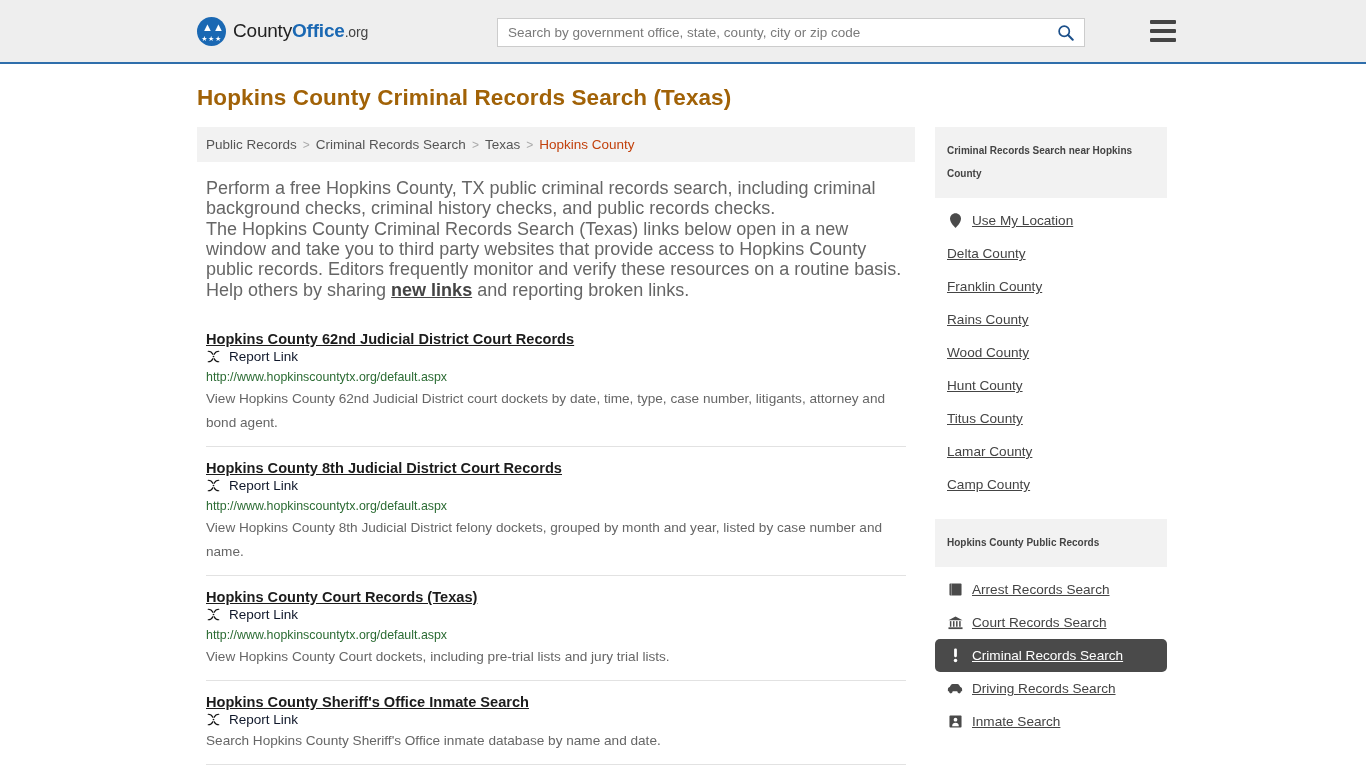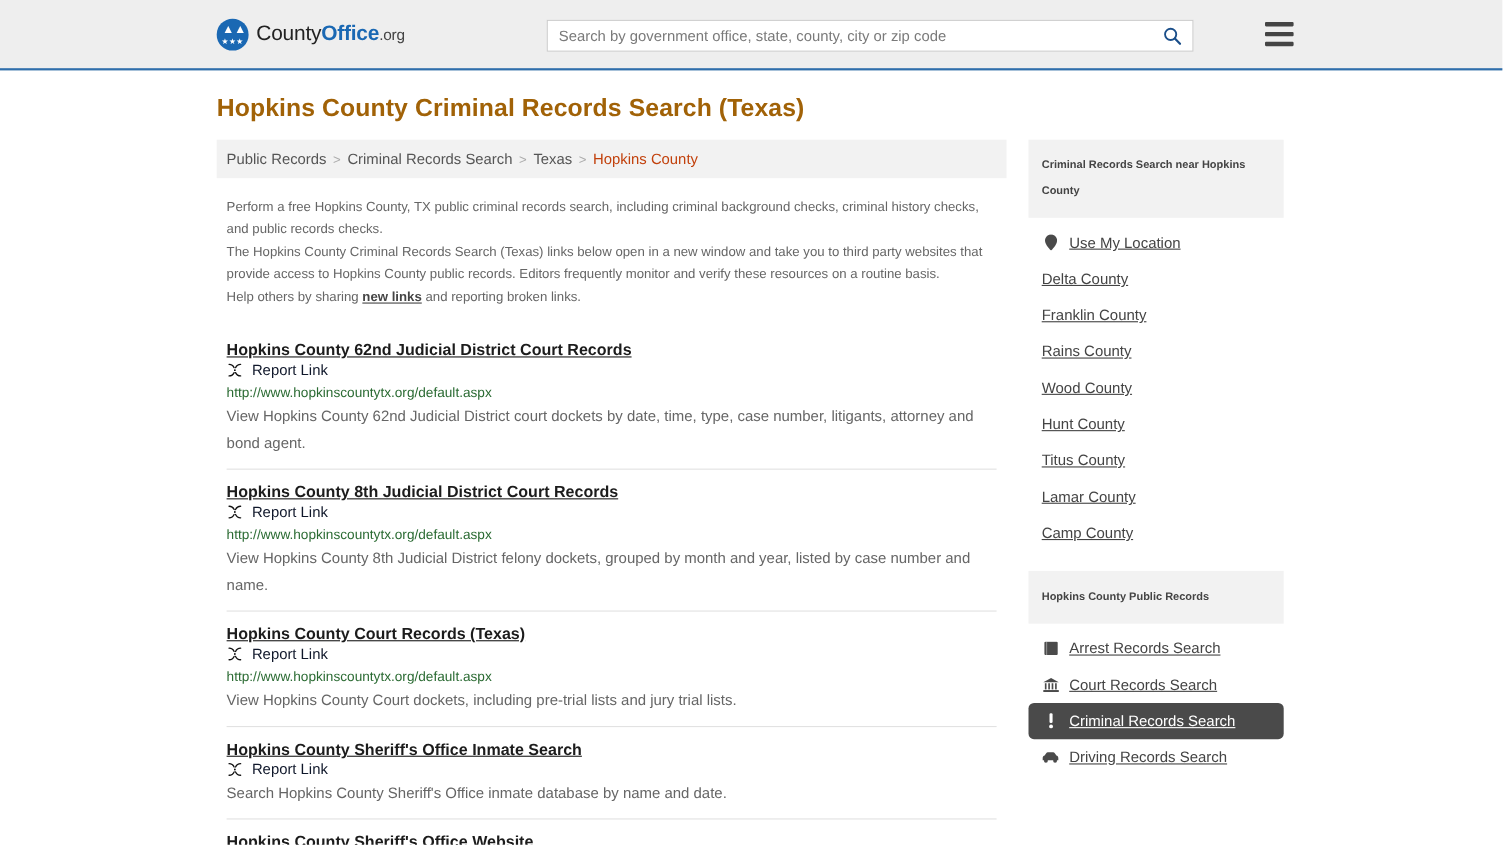--- a/index.html
+++ b/index.html
@@ -144,21 +144,21 @@
   .breadcrumb a {
     color: #555555;
     text-decoration: none;
   }
   .breadcrumb .sep { color: #aaaaaa; font-size: 12px; }
   .breadcrumb .current { color: #c2410c; }
 
   
   .intro { padding: 0 9px; }
   .intro p {
-    font-size: 12px;
+    font-size: 18px;
     line-height: 20px;
     color: #666666;
     margin: 1px 0 0 0;
   }
   .intro p.first { margin-top: 16px; }
   .intro a.inline {
     color: #444444;
     text-decoration: underline;
     font-weight: 600;
   }
@@ -469,18 +469,28 @@
             <span class="ico">
               <svg width="16" height="11" viewBox="0 0 18 12">
                 <path d="M1 7 C1 5 2 4.4 3 4.2 L4.6 1.8 C5 1.1 5.6 0.8 6.4 0.8 L11.6 0.8 C12.4 0.8 13 1.1 13.4 1.8 L15 4.2 C16 4.4 17 5 17 7 L17 9 L1 9 Z" fill="#4a4a4a"></path>
                 <circle cx="4.3" cy="9.5" r="2" fill="#4a4a4a"></circle>
                 <circle cx="13.7" cy="9.5" r="2" fill="#4a4a4a"></circle>
               </svg>
             </span>
             <span class="label">Driving Records Search</span>
           </a>
 
+          <a class="side-link" href="#">
+            <span class="ico">
+              <svg width="13" height="13" viewBox="0 0 14 14">
+                <rect x="0.5" y="0.5" width="13" height="13" rx="1" fill="#4a4a4a"></rect>
+                <circle cx="7" cy="5" r="2" fill="#ffffff"></circle>
+                <path d="M3.4 12 C3.4 9.3 5 8.3 7 8.3 C9 8.3 10.6 9.3 10.6 12 Z" fill="#ffffff"></path>
+              </svg>
+            </span>
+            <span class="label">Inmate Search</span>
+          </a>
         </div>
       </div>
 
     </div>
   </div>
 </div>
 
 </body></html>

